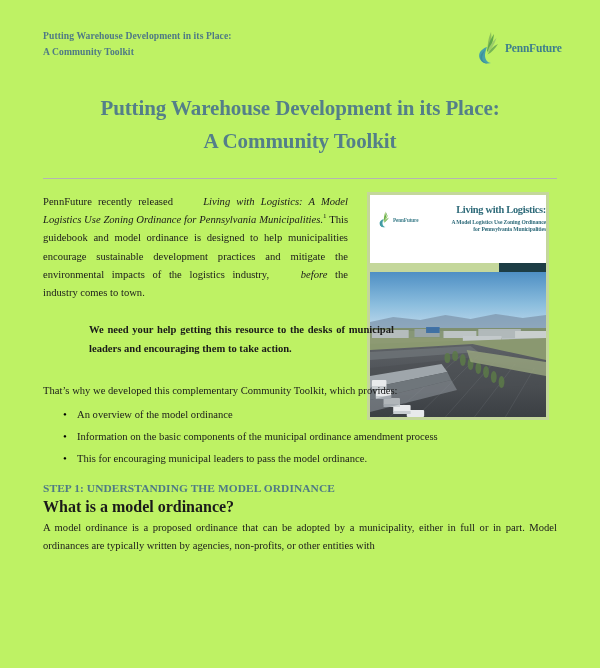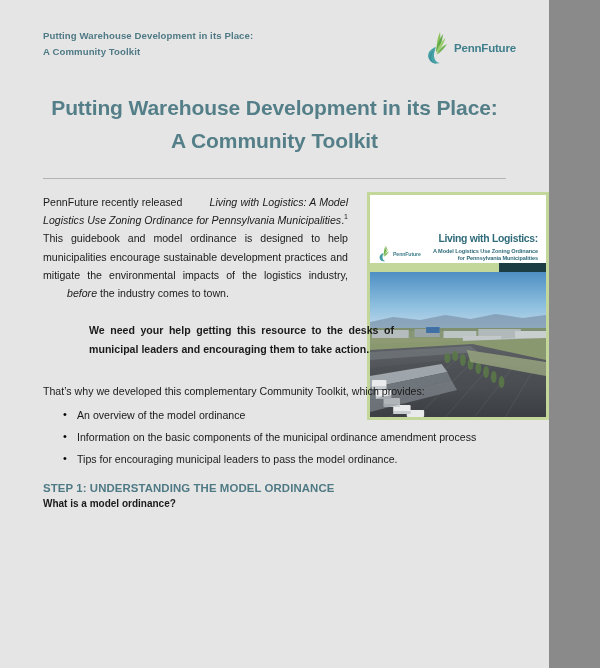--- a/index.html
+++ b/index.html
@@ -2,25 +2,25 @@
 <html><head>
 <meta charset="utf-8">
 <style>
   html, body {
     margin: 0;
     padding: 0;
     background: #8a8a8a;
   }
   .page {
     position: relative;
-    width: 549px;
+    width: 600px;
     height: 668px;
-    background: #e5e5e5;
+    background: #bef264;
     overflow: hidden;
-    font-family: Liberation Sans, sans-serif;
+    font-family: Liberation Serif, serif;
     color: #1a1a1a;
     box-sizing: border-box;
   }
 
   
   .doc-header {
     position: absolute;
     top: 28px;
     left: 43px;
     right: 40px;
@@ -128,21 +128,21 @@
     margin: 6px 0 4px 0;
   }
   .step-sub {
     font-size: 10.6px;
     font-style: italic;
     line-height: 1.72;
     text-align: justify;
     margin: 0 0 12px 0;
   }
   .q-heading {
-    font-size: 10px;
+    font-size: 16px;
     font-weight: bold;
     margin: 0 0 3px 0;
   }
 
   
   .book-cover {
     position: absolute;
     top: 192px;
     left: 367px;
     width: 182px;
@@ -150,22 +150,22 @@
     background: #ffffff;
     border: 3px solid #c4d79b;
     box-sizing: border-box;
     overflow: hidden;
   }
   .cover-top {
     position: relative;
     height: 68px;
     background: #ffffff;
     display: flex;
-    align-items: flex-end;
-    padding: 9px 8px 0 6px;
+    align-items: flex-start;
+    padding: 9px 0 0 6px;
     box-sizing: border-box;
   }
   .cover-logo {
     display: flex;
     align-items: center;
     gap: 2px;
     flex: none;
     margin-top: 6px;
   }
   .cover-mark { width: 15px; height: 19px; }
@@ -347,24 +347,25 @@
 
     <p class="body-text narrow"><span>PennFuture recently released </span><span class="it">Living with Logistics: A Model Logistics Use Zoning Ordinance for Pennsylvania Municipalities</span><span>.</span><sup>1</sup><span> This guidebook and model ordinance is designed to help municipalities encourage sustainable development practices and mitigate the environmental impacts of the logistics industry, </span><span class="it">before</span><span> the industry comes to town.</span></p>
 
     <p class="body-text narrow bold" style="margin-top:19px;margin-bottom:21px">We need your help getting this resource to the desks of municipal leaders and encouraging them to take action.</p>
 
     <p class="lead-in" style="margin-top:24px">That’s why we developed this complementary Community Toolkit, which provides:</p>
 
     <ul class="toolkit-list">
       <li>An overview of the model ordinance</li>
       <li>Information on the basic components of the municipal ordinance amendment process</li>
-      <li>Tips for encouraging municipal leaders to pass the model ordinance.</li>
+      <li>This for encouraging municipal leaders to pass the model ordinance.</li>
     </ul>
 
     <div class="step-heading">STEP 1: UNDERSTANDING THE MODEL ORDINANCE</div>
 
 
     <p class="q-heading">What is a model ordinance?</p>
 
+    <p class="body-text">A model ordinance is a proposed ordinance that can be adopted by a municipality, either in full or in part. Model ordinances are typically written by agencies, non-profits, or other entities with</p>
 
   </div>
 
 </div>
 
 </body></html>

